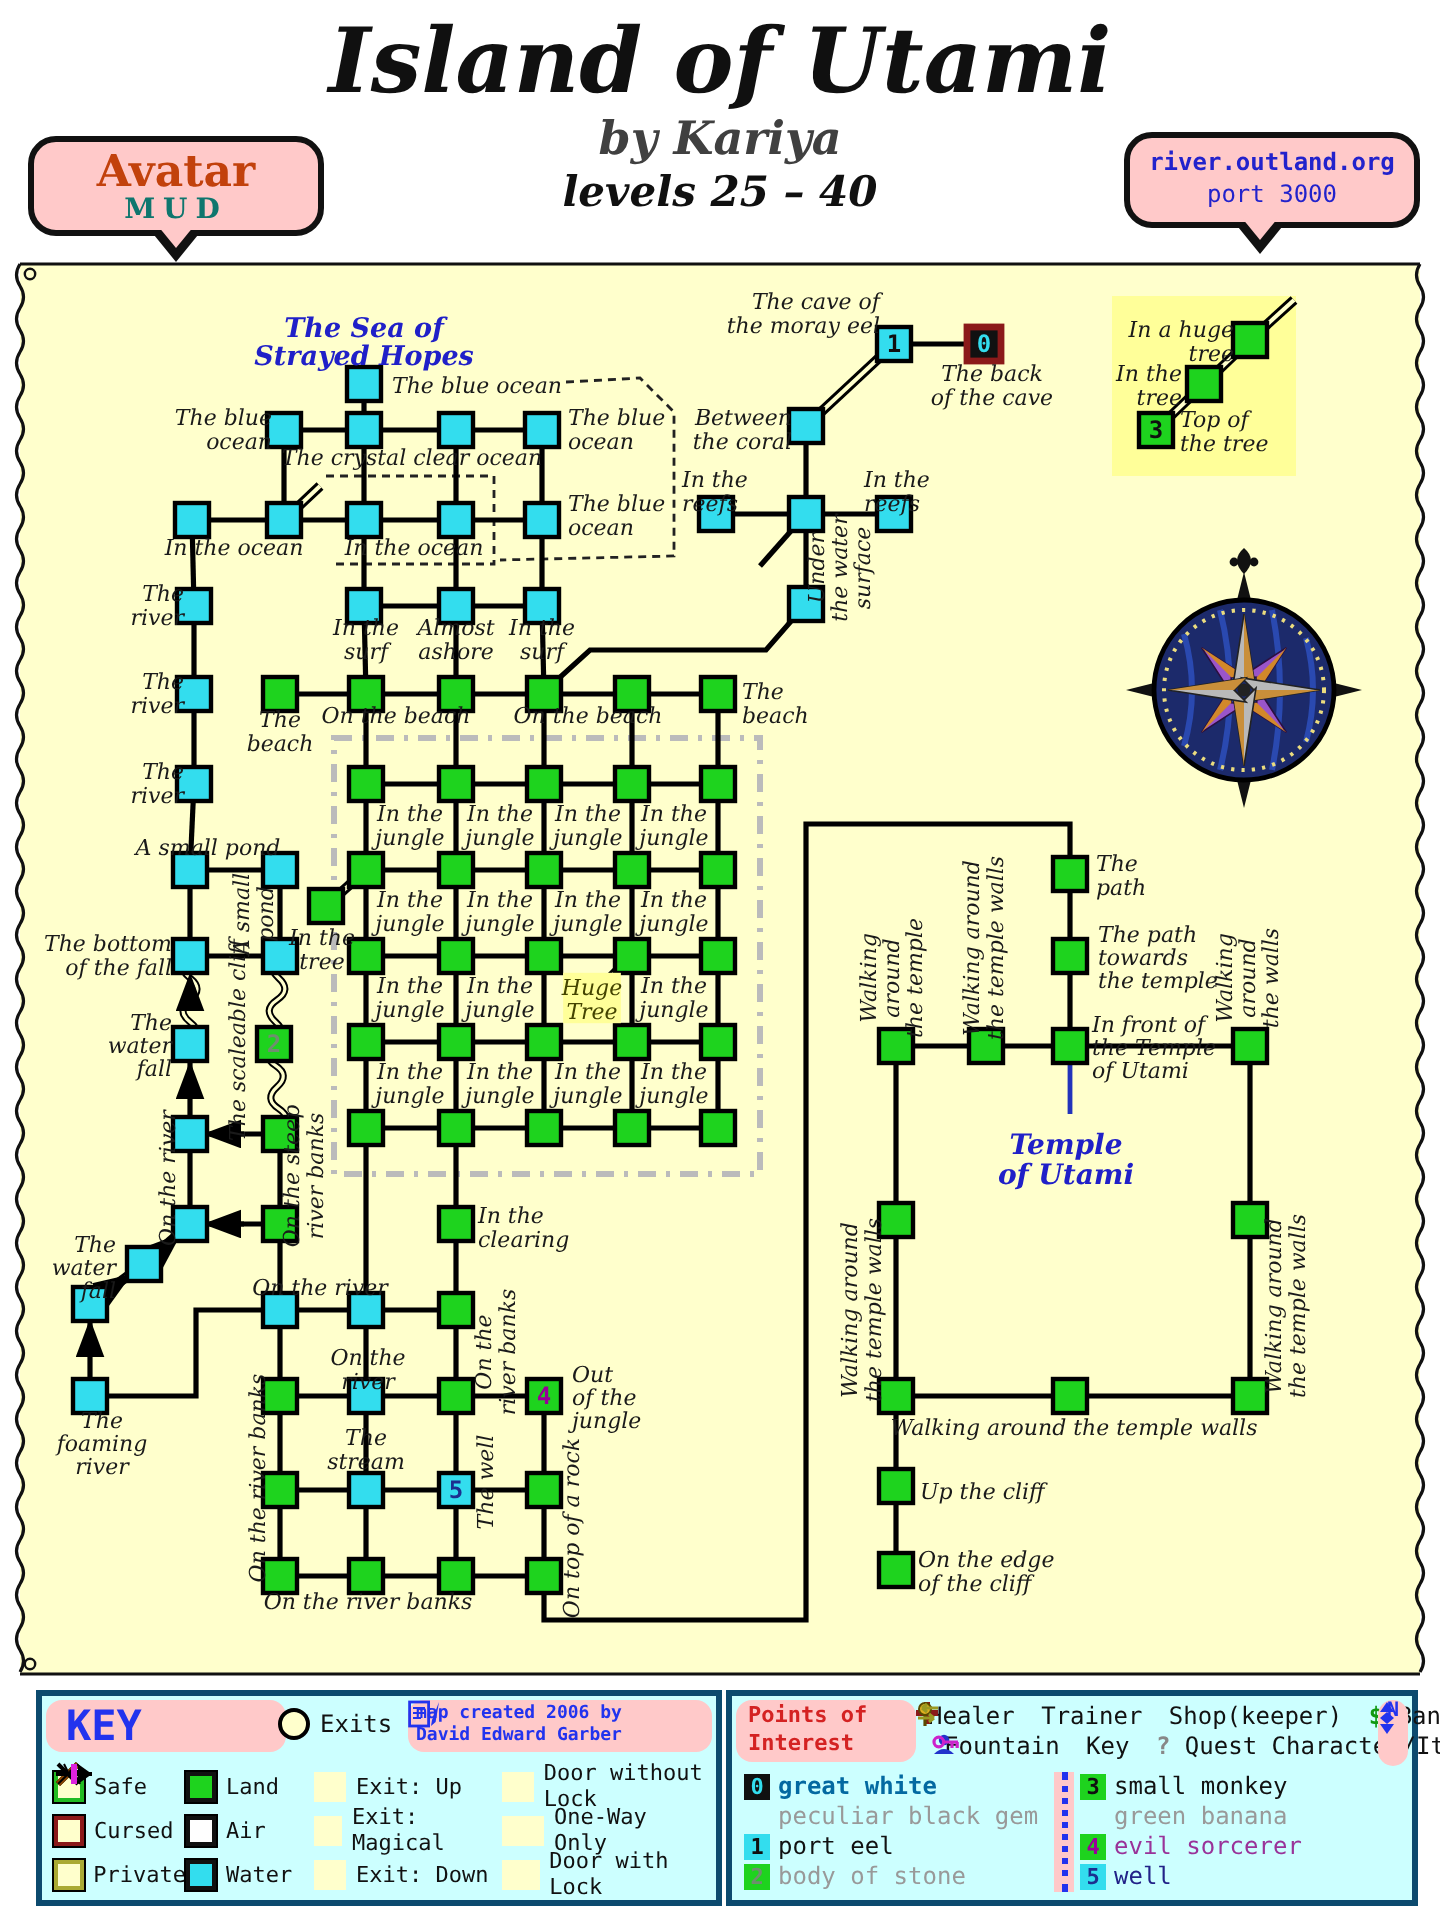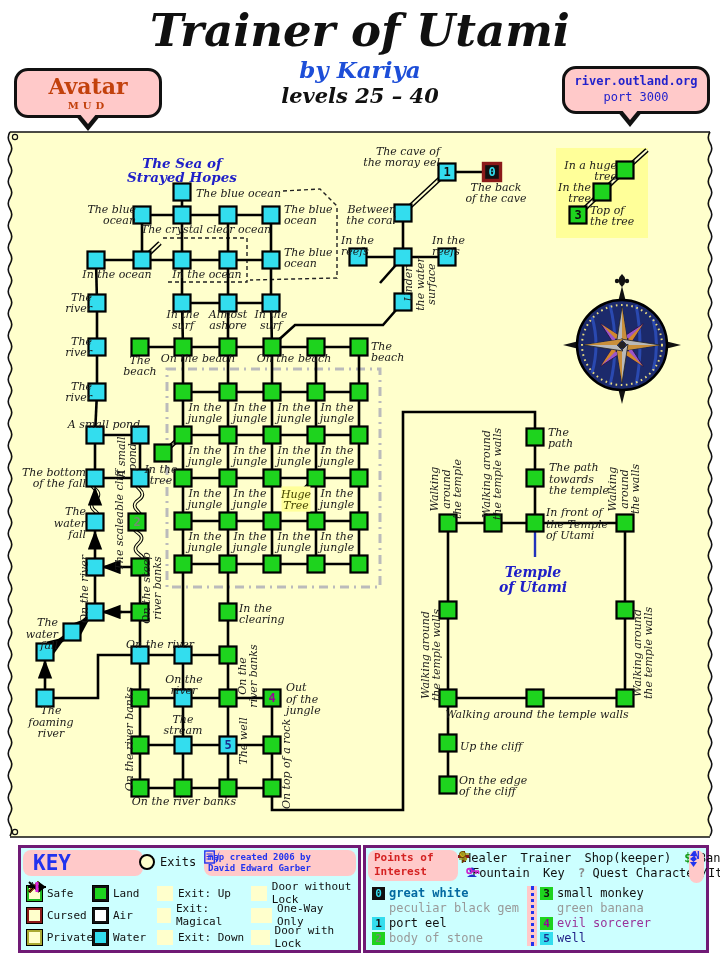--- a/index.html
+++ b/index.html
@@ -1,34 +1,34 @@
 <!DOCTYPE html>
 <html><head>
 <meta charset="utf-8">
 <style>
   html,body{margin:0;padding:0;background:#fff;}
   .stage{position:relative;width:720px;height:960px;background:#ffffff;overflow:hidden;
          font-family:"DejaVu Serif",serif;}
   svg{position:absolute;left:0;top:0;}
   .hdr{position:absolute;left:0;top:6px;width:720px;text-align:center;}
   .hdr .main{font-size:45px;font-weight:bold;font-style:italic;color:#101010;line-height:50px;}
-  .hdr .by{font-size:23px;font-weight:bold;font-style:italic;color:#1d4ed8;line-height:27px;}
+  .hdr .by{font-size:23px;font-weight:bold;font-style:italic;color:#404040;line-height:27px;}
   .hdr .lv{font-size:21px;font-weight:bold;font-style:italic;color:#101010;line-height:26px;}
   .banner{position:absolute;background:#FFC9C9;border:3px solid #111;border-radius:14px;text-align:center;}
   .banner.left{left:14px;top:68px;width:142px;height:44px;}
   .banner.right{left:562px;top:66px;width:142px;height:42px;}
   .banner .l1{color:#c2410c;font-weight:bold;}
   .banner.left .l1{font-size:22px;line-height:26px;margin-top:2px;}
-  .banner.left .l2{color:#c2410c;font-weight:bold;font-size:10px;letter-spacing:4px;line-height:13px;}
+  .banner.left .l2{color:#0f766e;font-weight:bold;font-size:14px;letter-spacing:4px;line-height:13px;}
   .banner.right .l1,.banner.right .l2{font-family:"DejaVu Sans Mono",monospace;font-size:12px;line-height:16px;color:#2222CC;}
   .banner.right .l1{margin-top:4px;}
   .tail{position:absolute;width:0;height:0;border-left:13px solid transparent;border-right:13px solid transparent;border-top:16px solid #111;}
   .tail.in{border-left:9px solid transparent;border-right:9px solid transparent;border-top:11px solid #FFC9C9;}
   
-  .legend{position:absolute;background:#CCFFFF;border:3px solid #701a75;font-family:"DejaVu Sans Mono",monospace;}
+  .legend{position:absolute;background:#CCFFFF;border:3px solid #0c4a6e;font-family:"DejaVu Sans Mono",monospace;}
   .legend.key{left:18px;top:845px;width:337px;height:102px;}
   .legend.poi{left:363px;top:845px;width:340px;height:102px;}
   .pink{background:#FFC9C9;border-radius:8px;position:absolute;}
   .key-title{left:2px;top:2px;width:110px;height:26px;color:#2233EE;font-size:21px;font-weight:bold;padding-left:10px;line-height:26px;}
   .rand{position:absolute;left:118px;top:6px;font-size:12px;color:#111;display:flex;align-items:center;gap:5px;}
   .circ{display:inline-block;width:12px;height:12px;border:2.5px solid #000;border-radius:50%;background:#FFFFCC;}
   .credit{right:2px;top:2px;width:148px;height:26px;color:#2233EE;font-size:9px;font-weight:bold;line-height:11px;display:flex;align-items:center;gap:3px;padding-left:4px;}
   .krows{position:absolute;left:6px;top:32px;right:1px;}
   .krow{display:grid;grid-template-columns:66px 64px 94px 102px;align-items:center;height:22px;}
   .kcell{display:flex;align-items:center;gap:5px;font-size:11px;color:#111;}
@@ -380,21 +380,21 @@
           <path transform="rotate(180)" d="M0,-38 L-6,1 L0,-5 L6,1 Z" fill="#b9b9b9" stroke="#222" stroke-width="0.8"></path>
           <path transform="rotate(180)" d="M0,-38 L0,-5 L6,1 Z" fill="#c98f3a"></path>
           <path transform="rotate(270)" d="M0,-38 L-6,1 L0,-5 L6,1 Z" fill="#b9b9b9" stroke="#222" stroke-width="0.8"></path>
           <path transform="rotate(270)" d="M0,-38 L0,-5 L6,1 Z" fill="#c98f3a"></path>
           <circle r="3.2" fill="#222"></circle>
         </g>
       </svg>
     </div>
 
   <div class="hdr">
-    <div class="main">Trainer of Utami</div>
+    <div class="main">Island of Utami</div>
     <div class="by">by Kariya</div>
     <div class="lv">levels 25 – 40</div>
   </div>
 
   <div class="banner left">
     <div class="l1">Avatar</div>
     <div class="l2">MUD</div>
     <div class="tail" style="left:58px;top:44px"></div>
     <div class="tail in" style="left:62px;top:42px"></div>
   </div>

